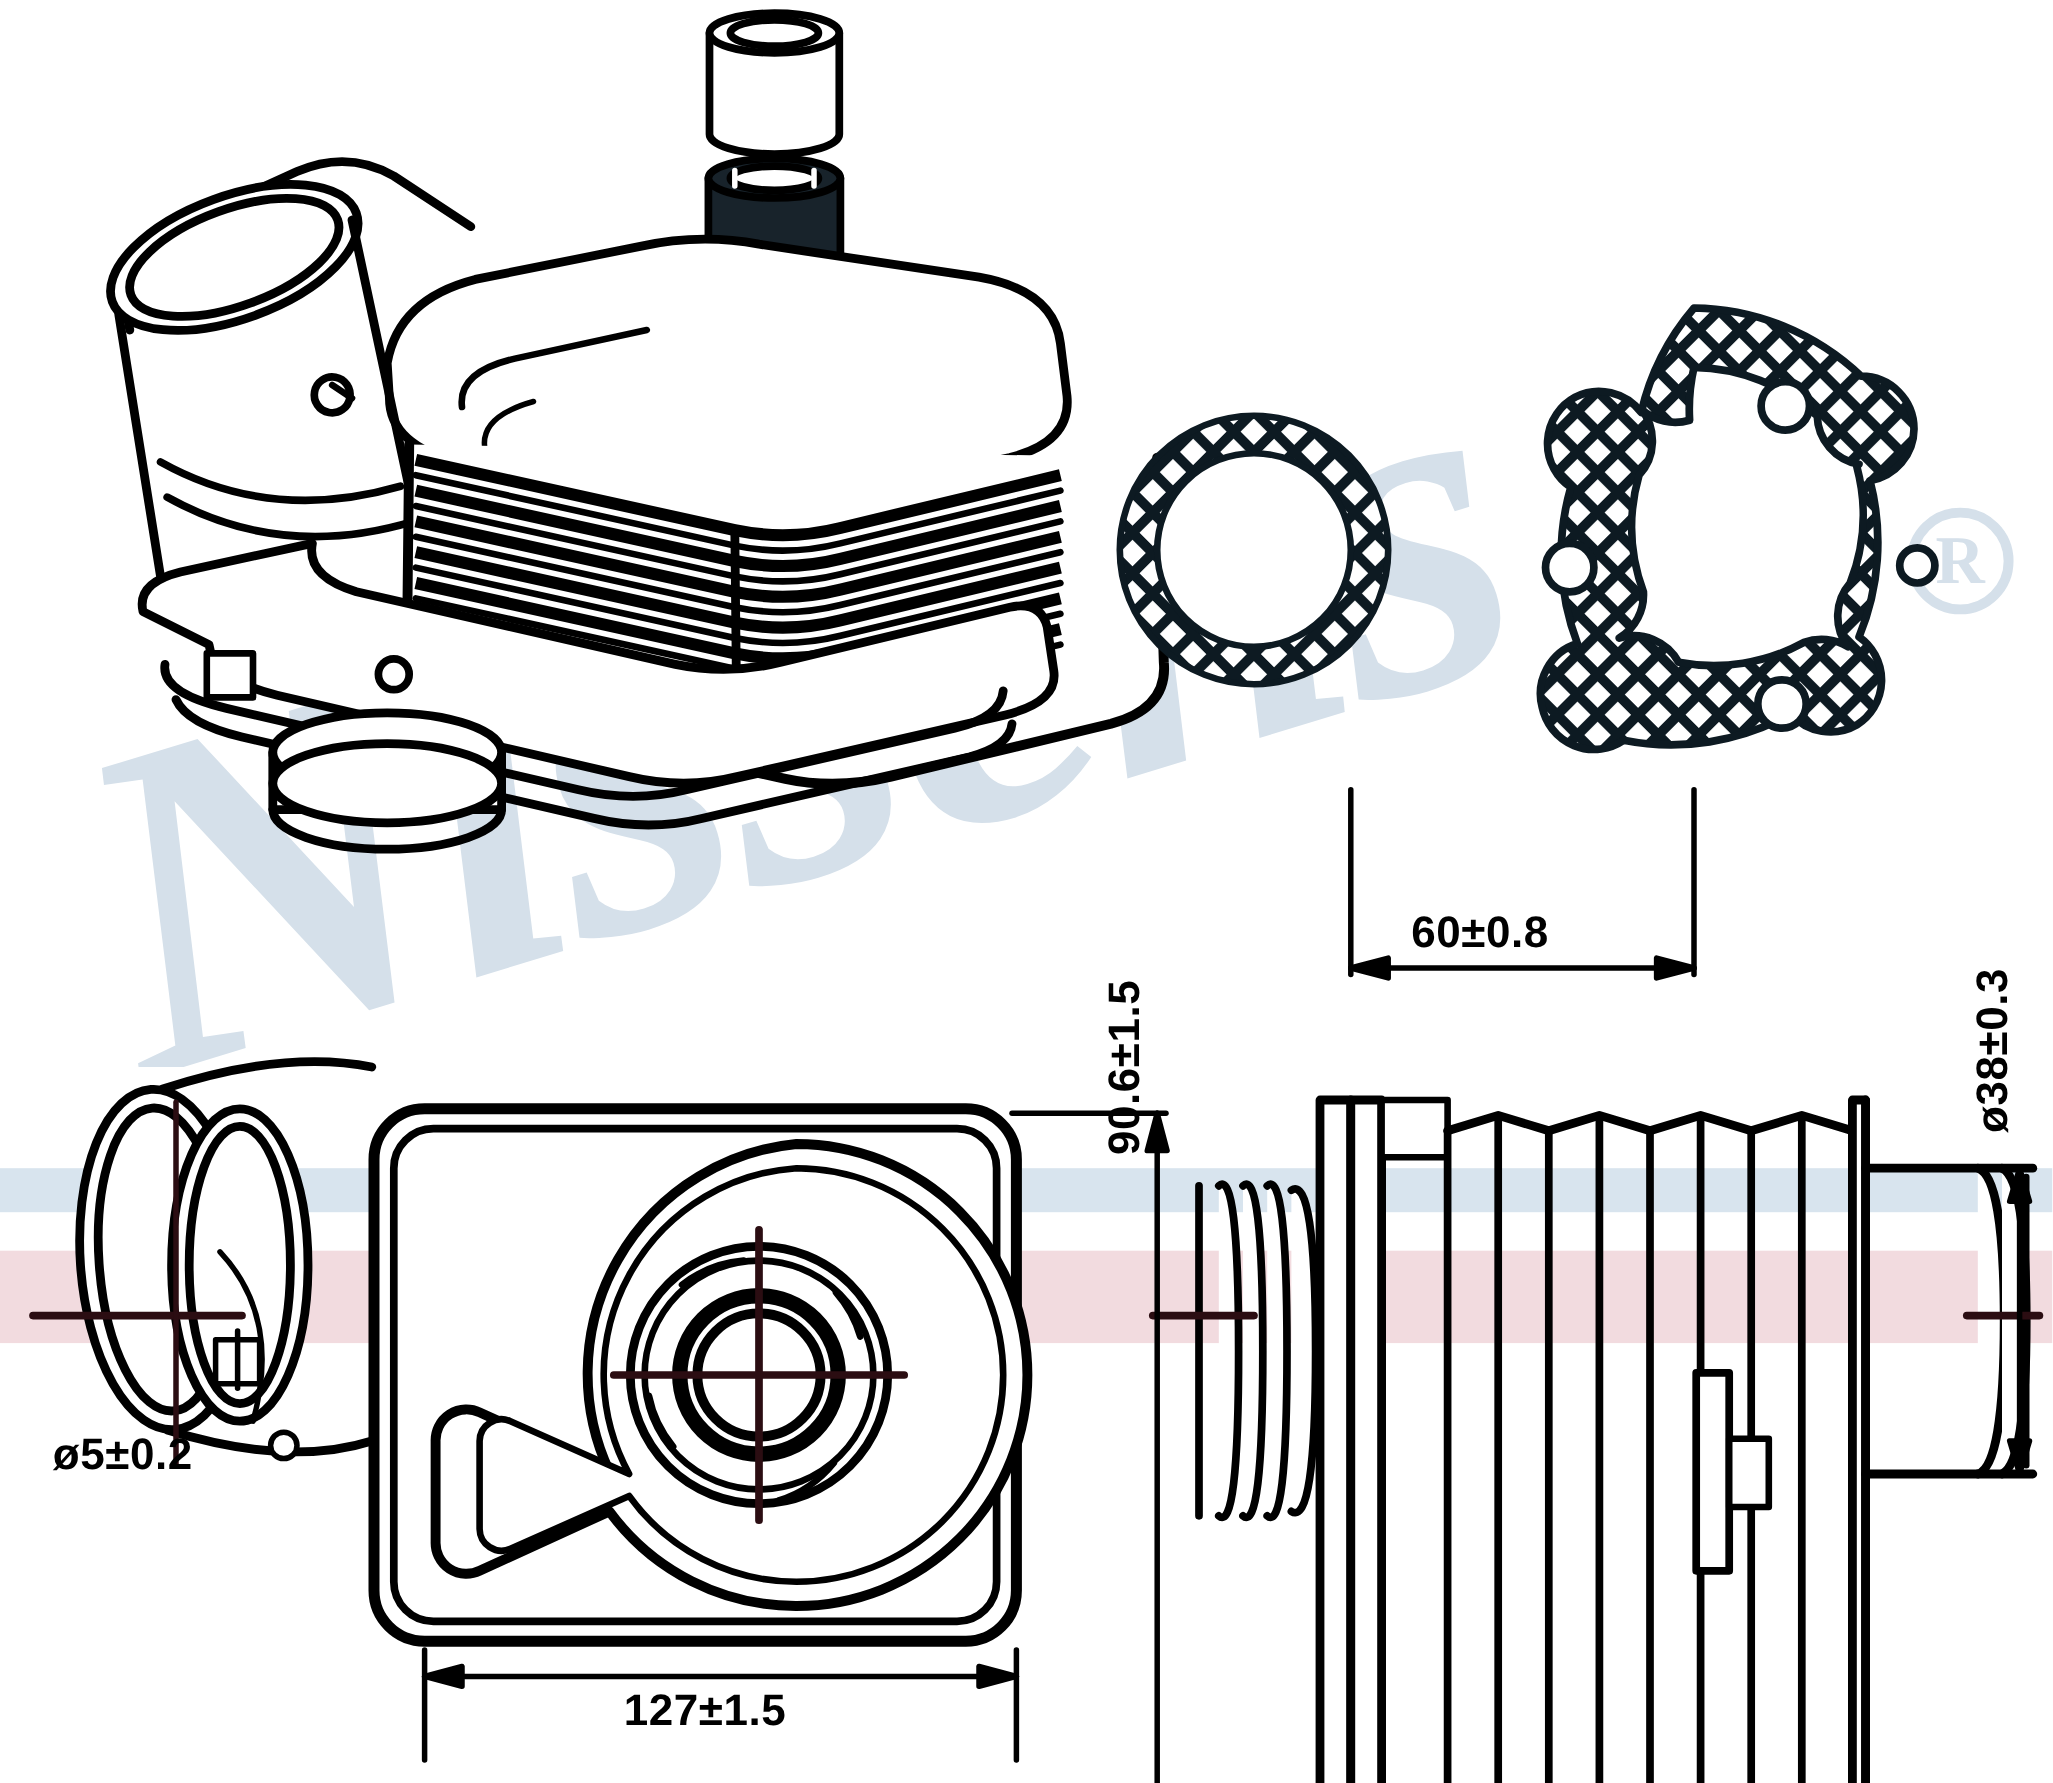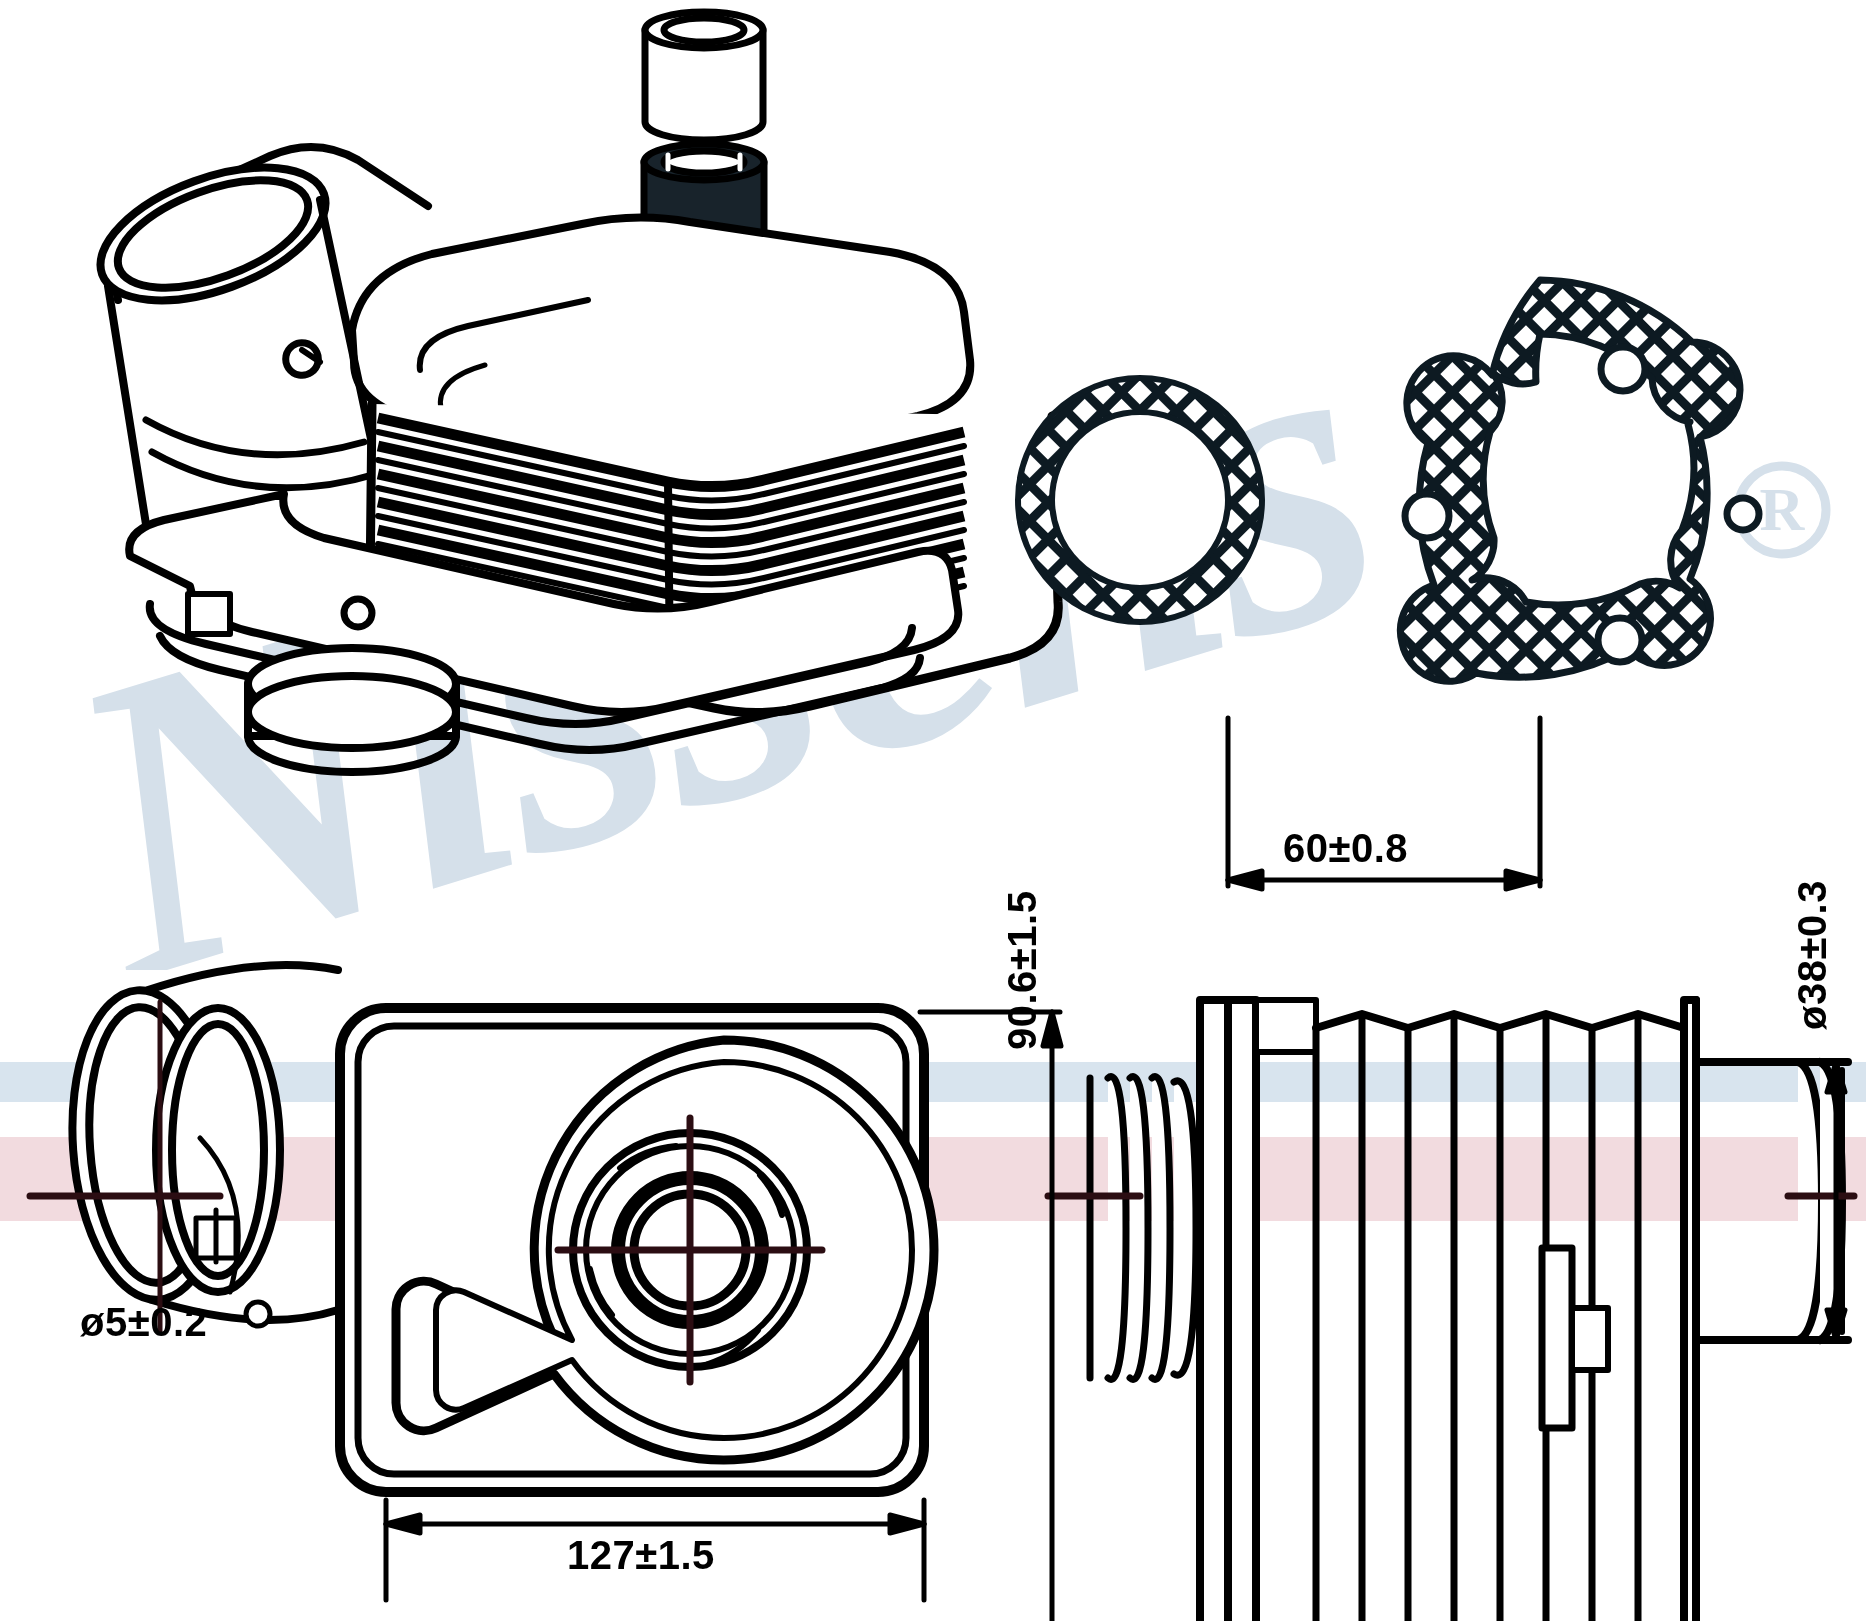--- a/index.html
+++ b/index.html
@@ -30,21 +30,21 @@
     font-family:"Liberation Sans", sans-serif;
     font-weight:bold;
     color:#000000;
     white-space:nowrap;
     letter-spacing:0.5px;
   }
   #dim-60{left:1283px;top:826px;font-size:40px;}
   #dim-106{left:567px;top:1533px;font-size:40px;}
   #dim-906{left:1000px;top:1050px;font-size:40px;transform:rotate(-90deg);transform-origin:left top;}
   #dim-38{left:1790px;top:1030px;font-size:40px;transform:rotate(-90deg);transform-origin:left top;}
-  #dim-5{left:48px;top:1300px;font-size:40px;margin-left:32px;}
+  #dim-5{left:48px;top:1300px;font-size:40px;}
 </style>
 </head>
 <body>
 
 <div id="sheet">
 
   <div class="band" id="band-blue"></div>
   <div class="band" id="band-pink"></div>
 
   <div id="watermark">

